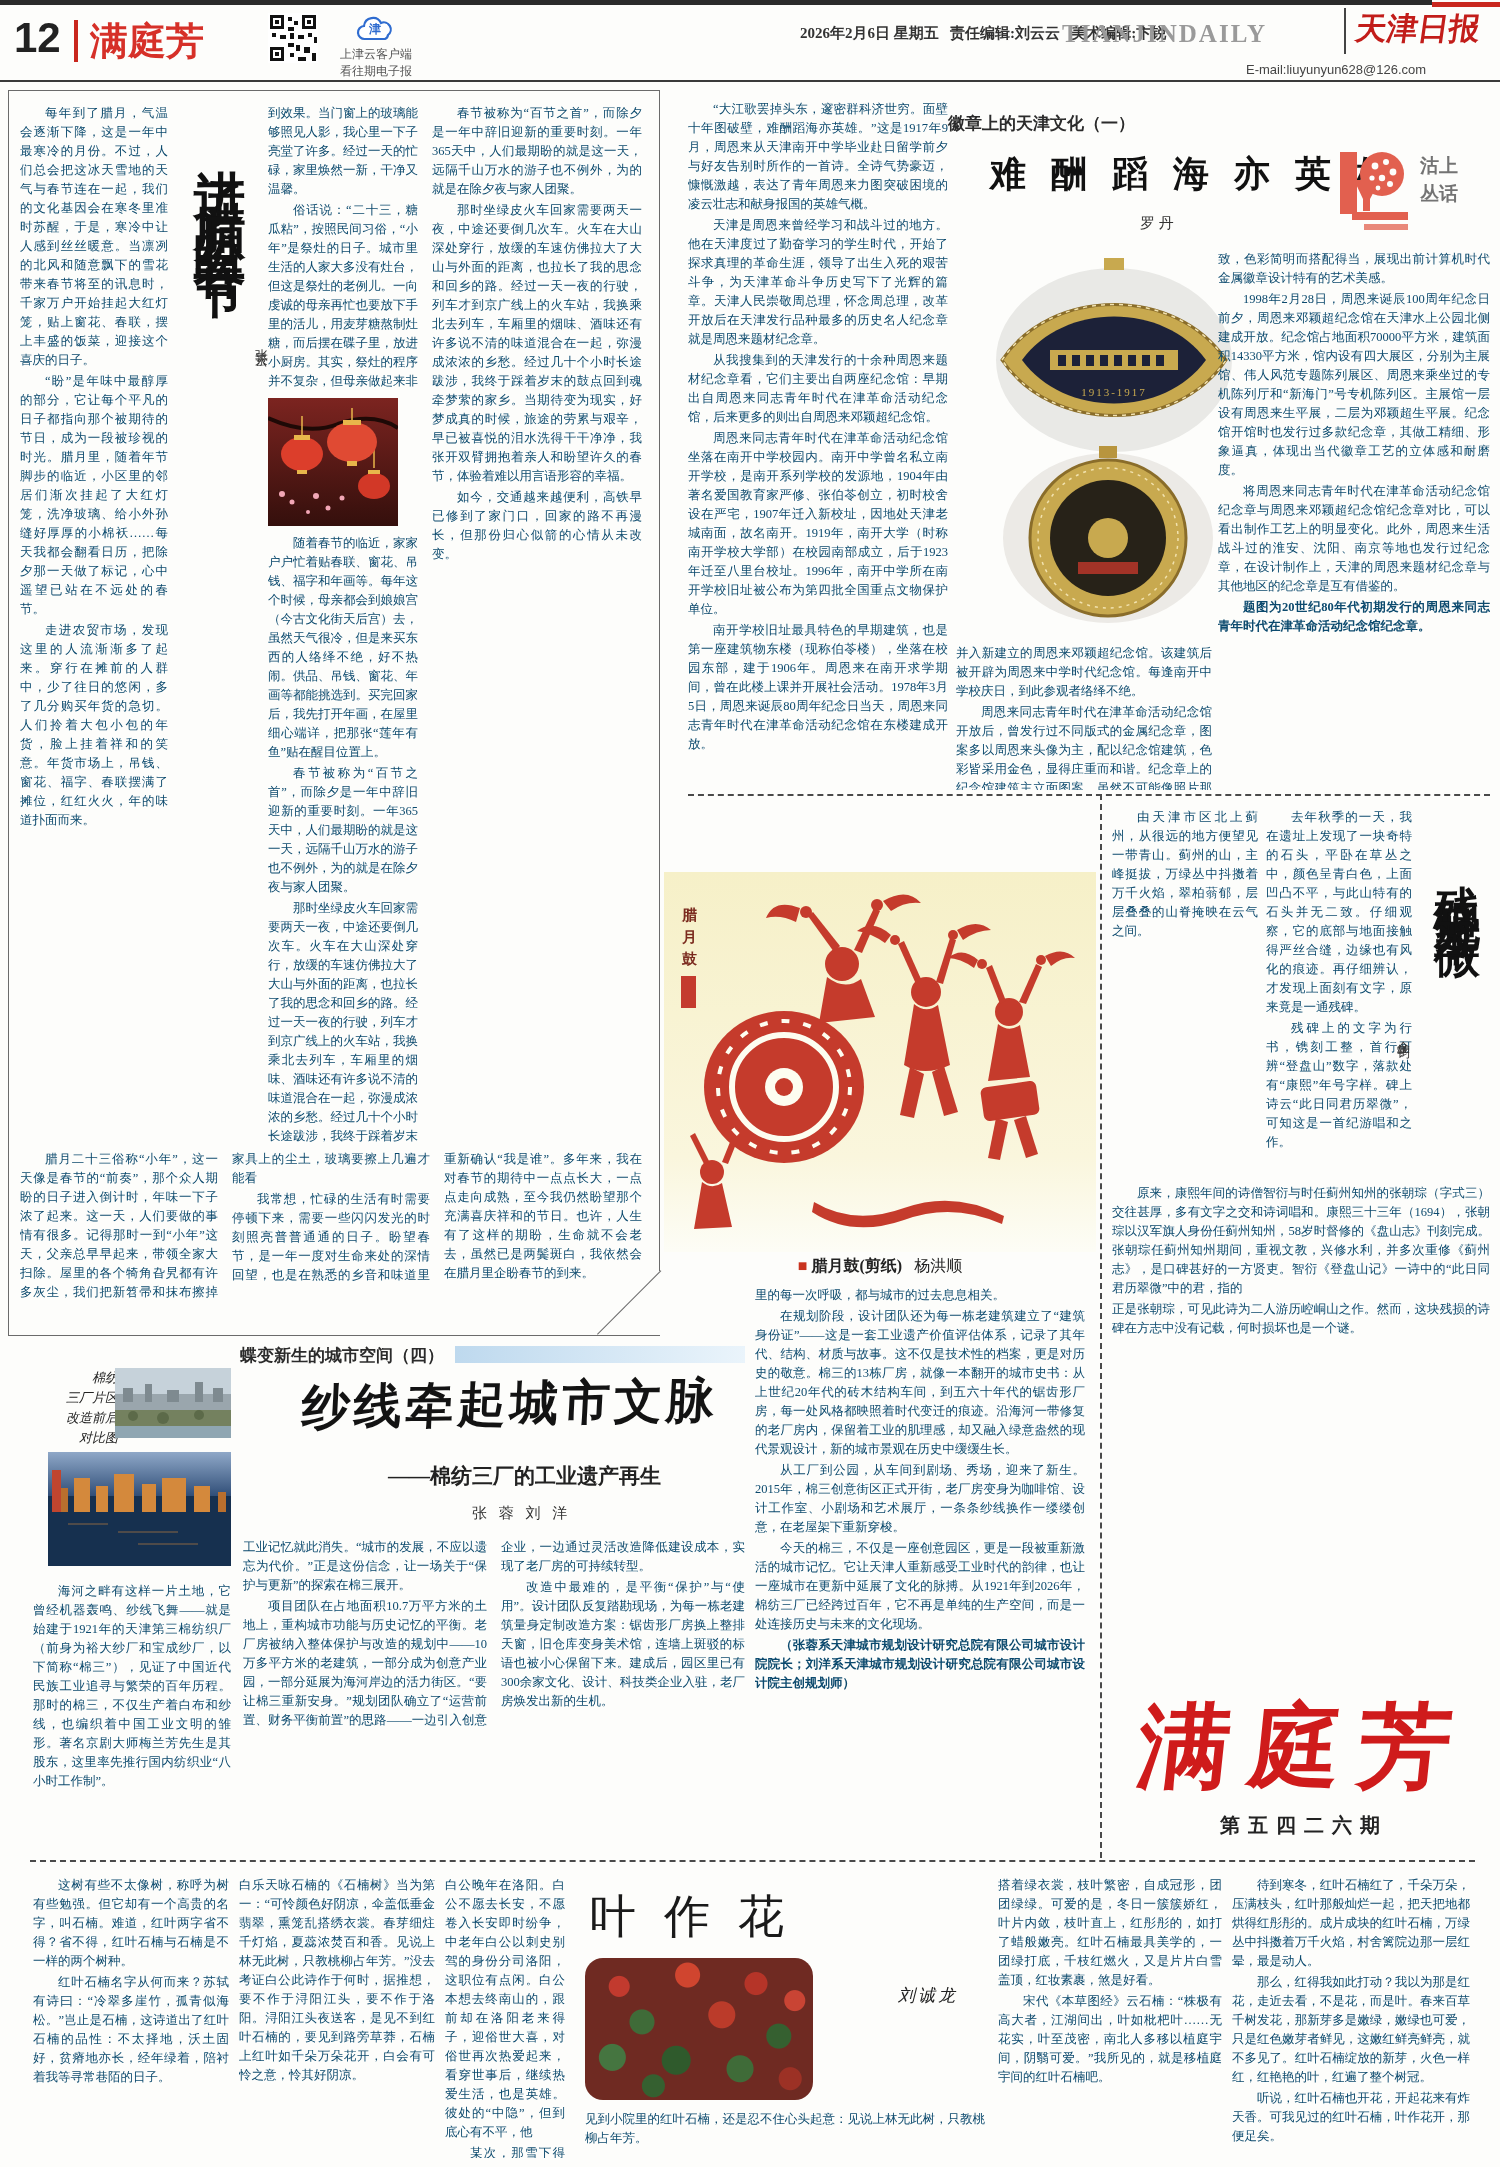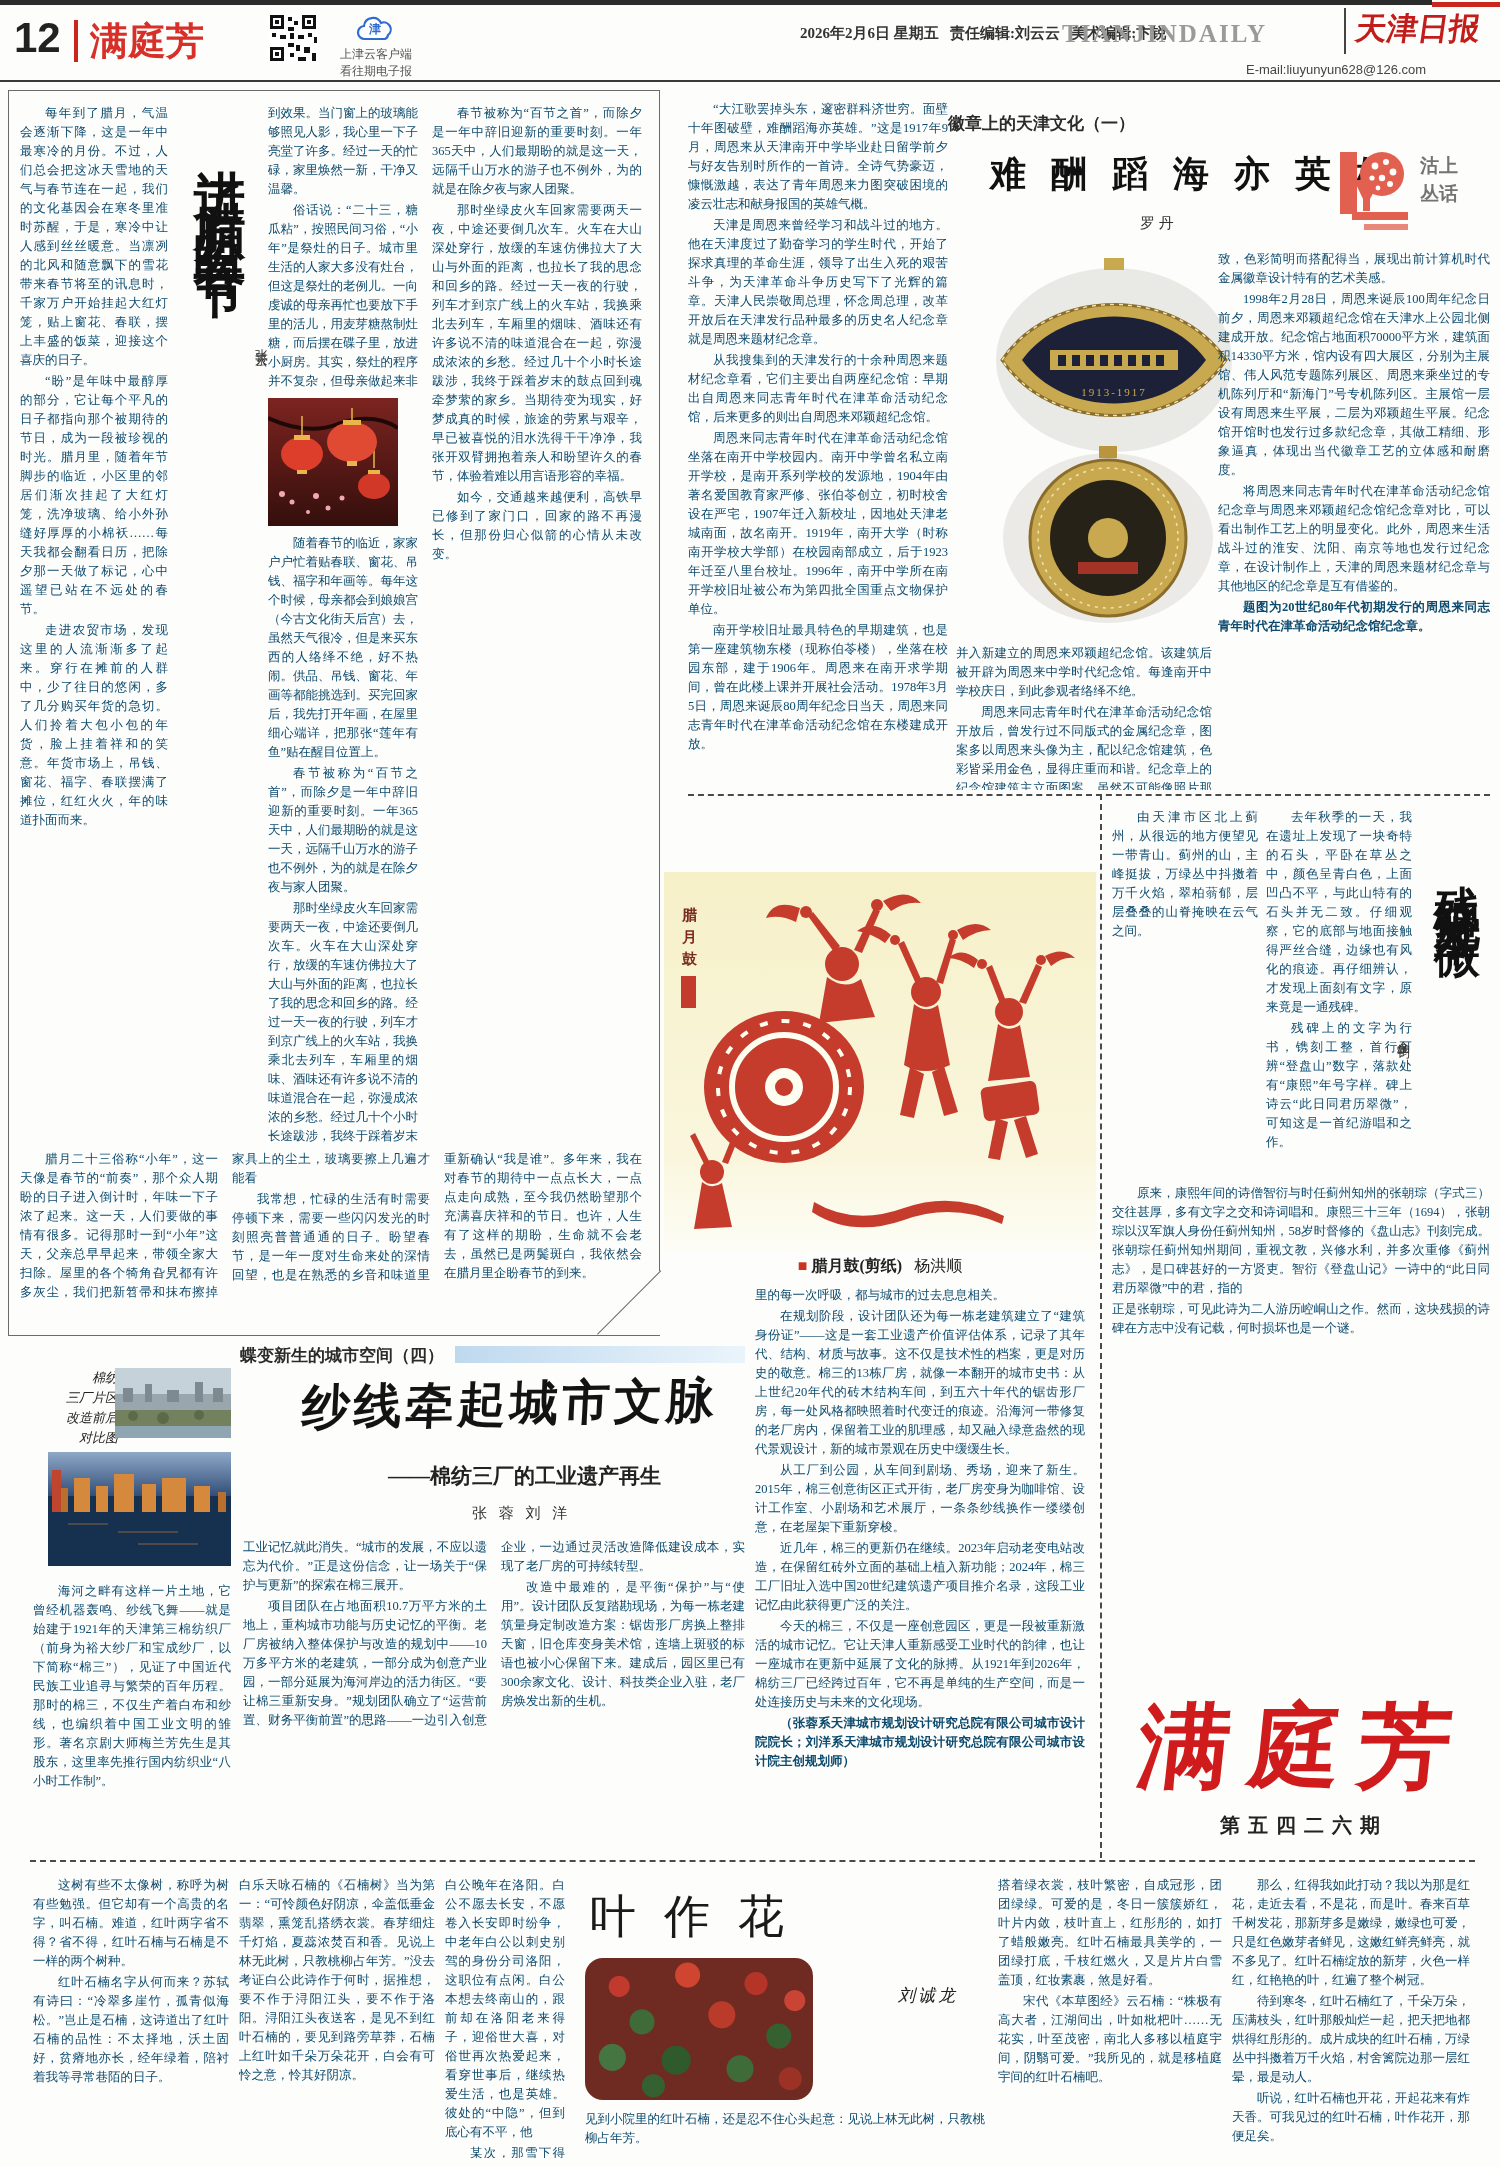--- a/index.html
+++ b/index.html
@@ -385,21 +385,20 @@
   </div>
   <div class="abs col cols2" style="left:243px;top:1538px;width:502px;height:318px;">
     <p class="nofirst">工业记忆就此消失。“城市的发展，不应以遗忘为代价。”正是这份信念，让一场关于“保护与更新”的探索在棉三展开。</p>
     <p>项目团队在占地面积10.7万平方米的土地上，重构城市功能与历史记忆的平衡。老厂房被纳入整体保护与改造的规划中——10万多平方米的老建筑，一部分成为创意产业园，一部分延展为海河岸边的活力街区。“要让棉三重新安身。”规划团队确立了“运营前置、财务平衡前置”的思路——一边引入创意企业，一边通过灵活改造降低建设成本，实现了老厂房的可持续转型。</p>
     <p>改造中最难的，是平衡“保护”与“使用”。设计团队反复踏勘现场，为每一栋老建筑量身定制改造方案：锯齿形厂房换上整排天窗，旧仓库变身美术馆，连墙上斑驳的标语也被小心保留下来。建成后，园区里已有300余家文化、设计、科技类企业入驻，老厂房焕发出新的生机。</p>
   </div>
   <div class="abs col" style="left:755px;top:1286px;width:330px;height:572px;">
     <p class="nofirst">里的每一次呼吸，都与城市的过去息息相关。</p>
     <p>在规划阶段，设计团队还为每一栋老建筑建立了“建筑身份证”——这是一套工业遗产价值评估体系，记录了其年代、结构、材质与故事。这不仅是技术性的档案，更是对历史的敬意。棉三的13栋厂房，就像一本翻开的城市史书：从上世纪20年代的砖木结构车间，到五六十年代的锯齿形厂房，每一处风格都映照着时代变迁的痕迹。沿海河一带修复的老厂房内，保留着工业的肌理感，却又融入绿意盎然的现代景观设计，新的城市景观在历史中缓缓生长。</p>
     <p>从工厂到公园，从车间到剧场、秀场，迎来了新生。2015年，棉三创意街区正式开街，老厂房变身为咖啡馆、设计工作室、小剧场和艺术展厅，一条条纱线换作一缕缕创意，在老屋架下重新穿梭。</p>
-    <p>近几年，棉三的更新仍在继续。2023年启动老变电站改造，在保留红砖外立面的基础上植入新功能；2024年，棉三工厂旧址入选中国20世纪建筑遗产项目推介名录，这段工业记忆由此获得更广泛的关注。</p>
     <p>今天的棉三，不仅是一座创意园区，更是一段被重新激活的城市记忆。它让天津人重新感受工业时代的韵律，也让一座城市在更新中延展了文化的脉搏。从1921年到2026年，棉纺三厂已经跨过百年，它不再是单纯的生产空间，而是一处连接历史与未来的文化现场。</p>
     <p class="bold">（张蓉系天津城市规划设计研究总院有限公司城市设计院院长；刘洋系天津城市规划设计研究总院有限公司城市设计院主创规划师）</p>
   </div>
 
   <div class="abs dashedh" style="left:30px;top:1860px;width:1445px;"></div>
 
   <div class="abs col" style="left:33px;top:1876px;width:196px;height:282px;">
     <p>这树有些不太像树，称呼为树有些勉强。但它却有一个高贵的名字，叫石楠。难道，红叶两字省不得？省不得，红叶石楠与石楠是不一样的两个树种。</p>
     <p>红叶石楠名字从何而来？苏轼有诗曰：“冷翠多崖竹，孤青似海松。”岂止是石楠，这诗道出了红叶石楠的品性：不太择地，沃土固好，贫瘠地亦长，经年绿着，陪衬着我等寻常巷陌的日子。</p>
   </div>
@@ -428,18 +427,18 @@
   <div class="abs kai" style="left:898px;top:1984px;font-size:17px;letter-spacing:3px;color:#222;">刘诚龙</div>
   <div class="abs col" style="left:585px;top:2110px;width:400px;height:48px;">
     <p class="nofirst">见到小院里的红叶石楠，还是忍不住心头起意：见说上林无此树，只教桃柳占年芳。</p>
   </div>
 
   <div class="abs col" style="left:998px;top:1876px;width:224px;height:282px;">
     <p class="nofirst">搭着绿衣裳，枝叶繁密，自成冠形，团团绿绿。可爱的是，冬日一簇簇娇红，叶片内敛，枝叶直上，红彤彤的，如打了蜡般嫩亮。红叶石楠最具美学的，一团绿打底，千枝红燃火，又是片片白雪盖顶，红妆素裹，煞是好看。</p>
     <p>宋代《本草图经》云石楠：“株极有高大者，江湖间出，叶如枇杷叶……无花实，叶至茂密，南北人多移以植庭宇间，阴翳可爱。”我所见的，就是移植庭宇间的红叶石楠吧。</p>
   </div>
   <div class="abs col" style="left:1232px;top:1876px;width:238px;height:282px;">
+    <p>待到寒冬，红叶石楠红了，千朵万朵，压满枝头，红叶那般灿烂一起，把天把地都烘得红彤彤的。成片成块的红叶石楠，万绿丛中抖擞着万千火焰，村舍篱院边那一层红晕，最是动人。</p>
     <p>那么，红得我如此打动？我以为那是红花，走近去看，不是花，而是叶。春来百草千树发花，那新芽多是嫩绿，嫩绿也可爱，只是红色嫩芽者鲜见，这嫩红鲜亮鲜亮，就不多见了。红叶石楠绽放的新芽，火色一样红，红艳艳的叶，红遍了整个树冠。</p>
-    <p>待到寒冬，红叶石楠红了，千朵万朵，压满枝头，红叶那般灿烂一起，把天把地都烘得红彤彤的。成片成块的红叶石楠，万绿丛中抖擞着万千火焰，村舍篱院边那一层红晕，最是动人。</p>
     <p>听说，红叶石楠也开花，开起花来有炸天香。可我见过的红叶石楠，叶作花开，那便足矣。</p>
   </div>
 
 </div>
 
 </body></html>

